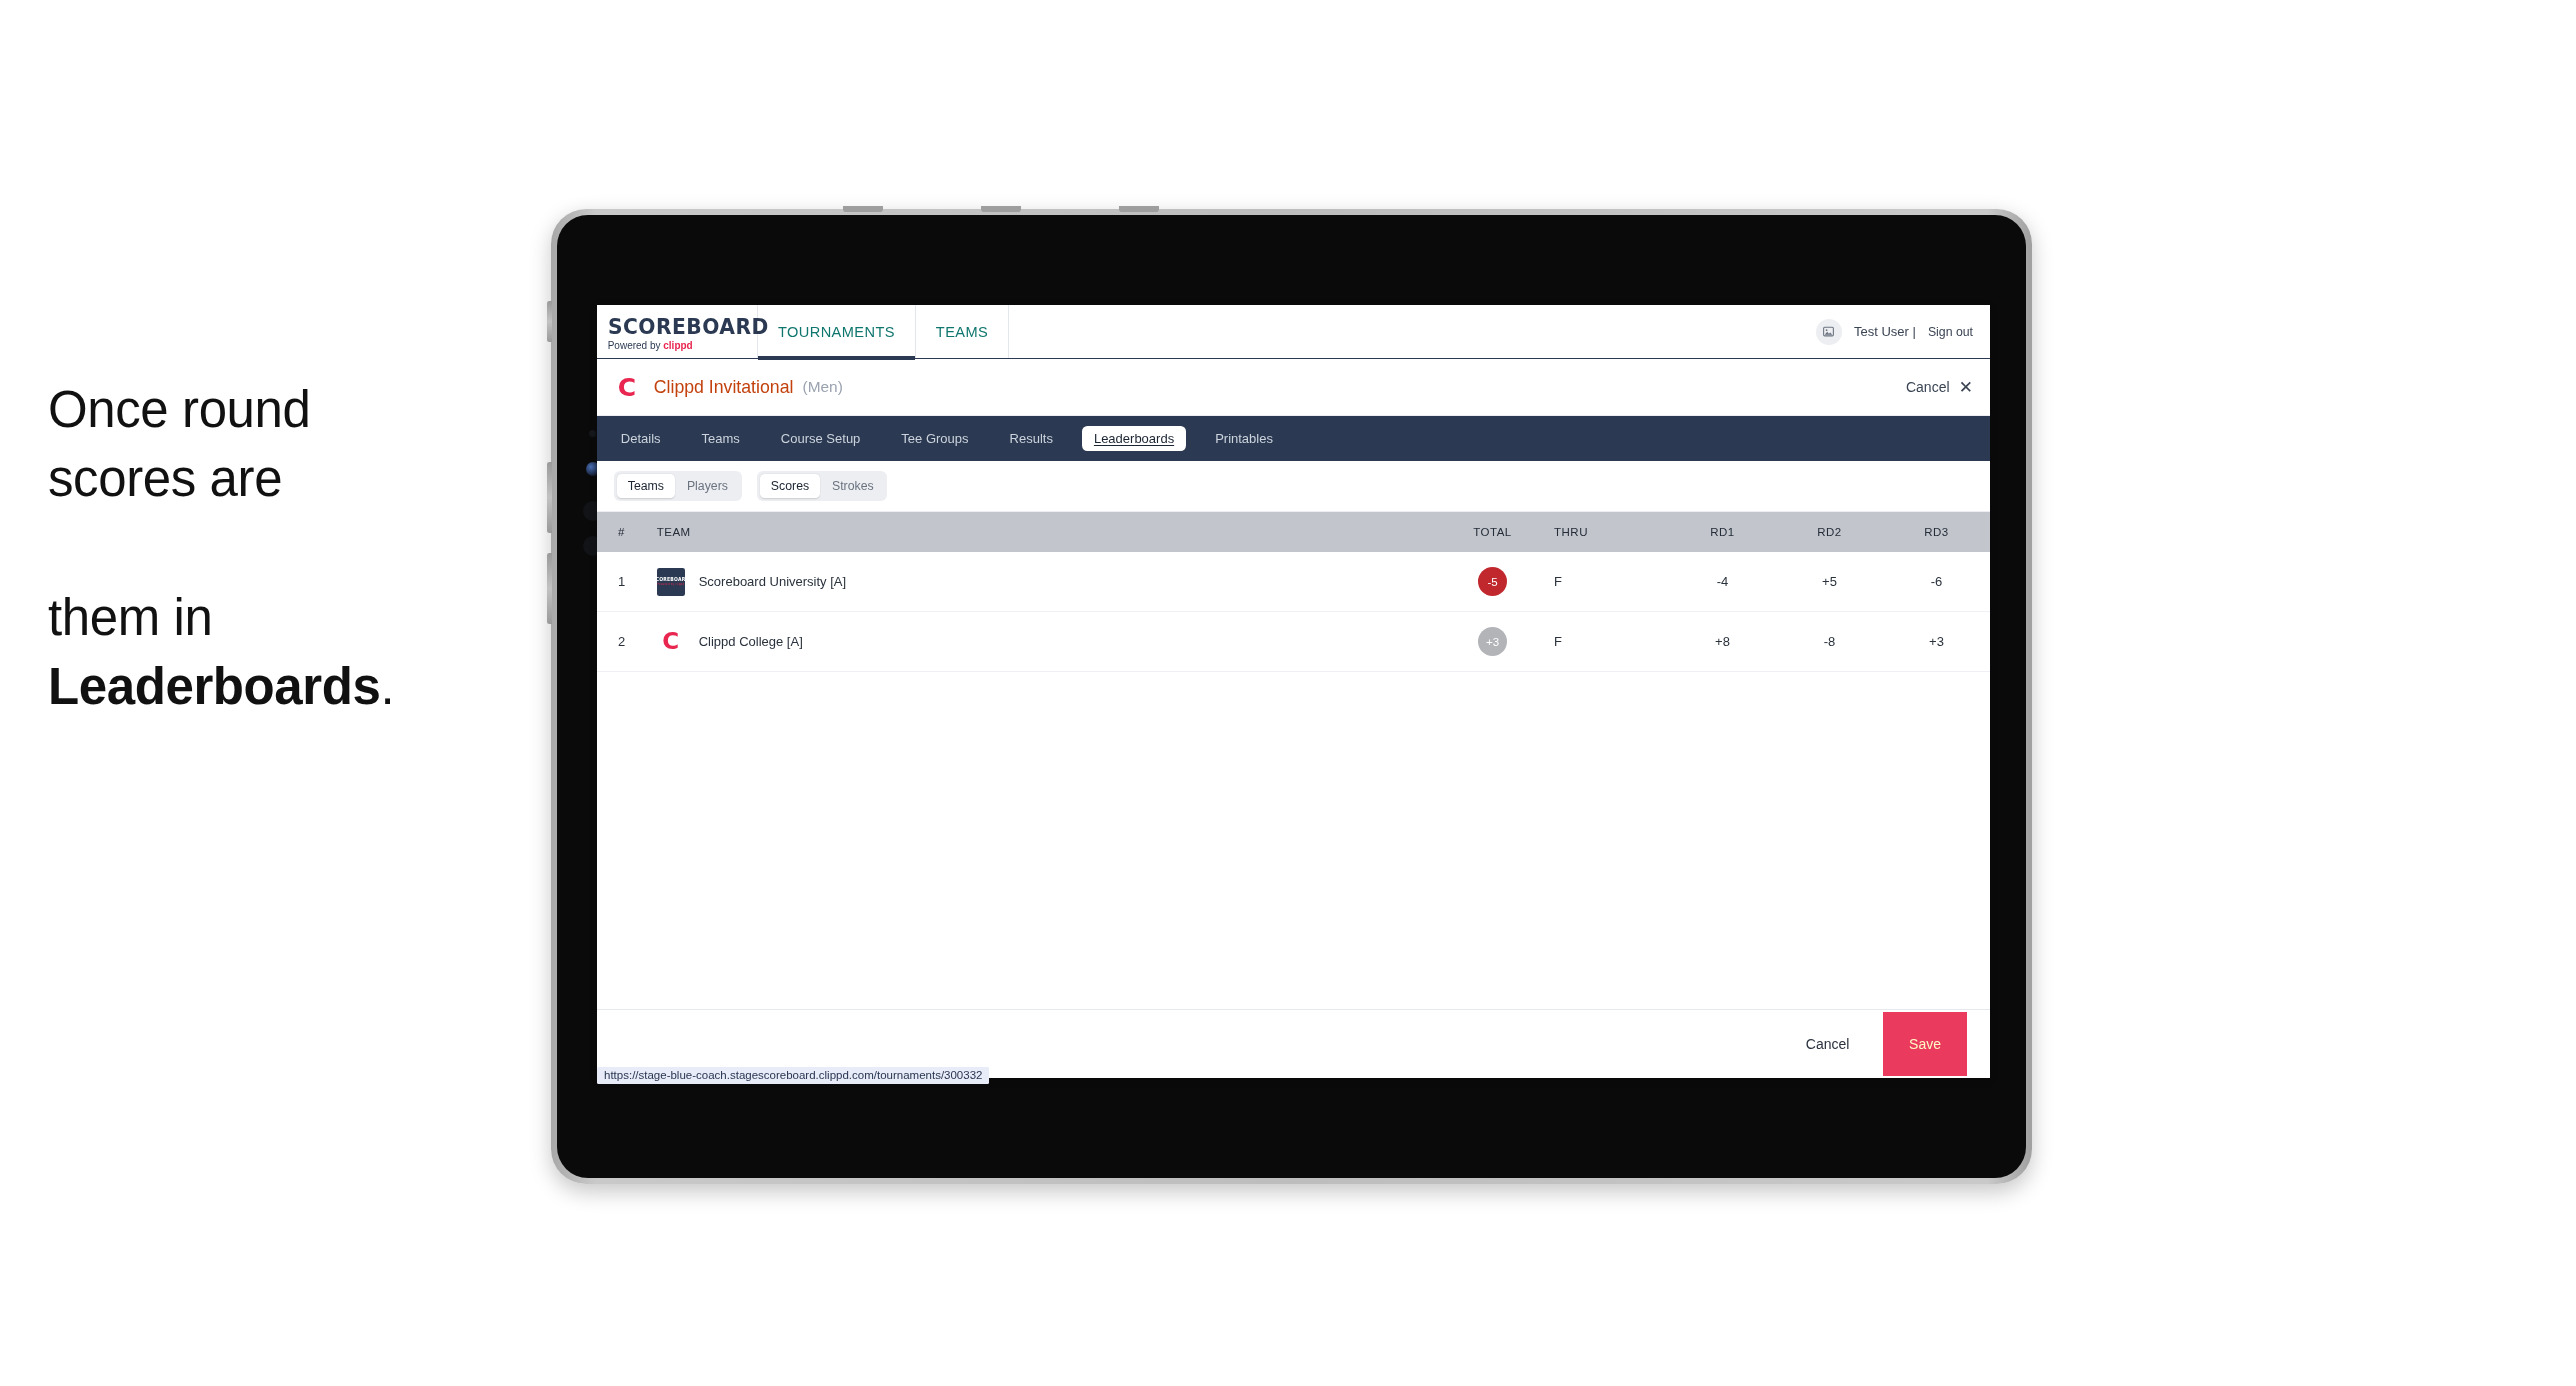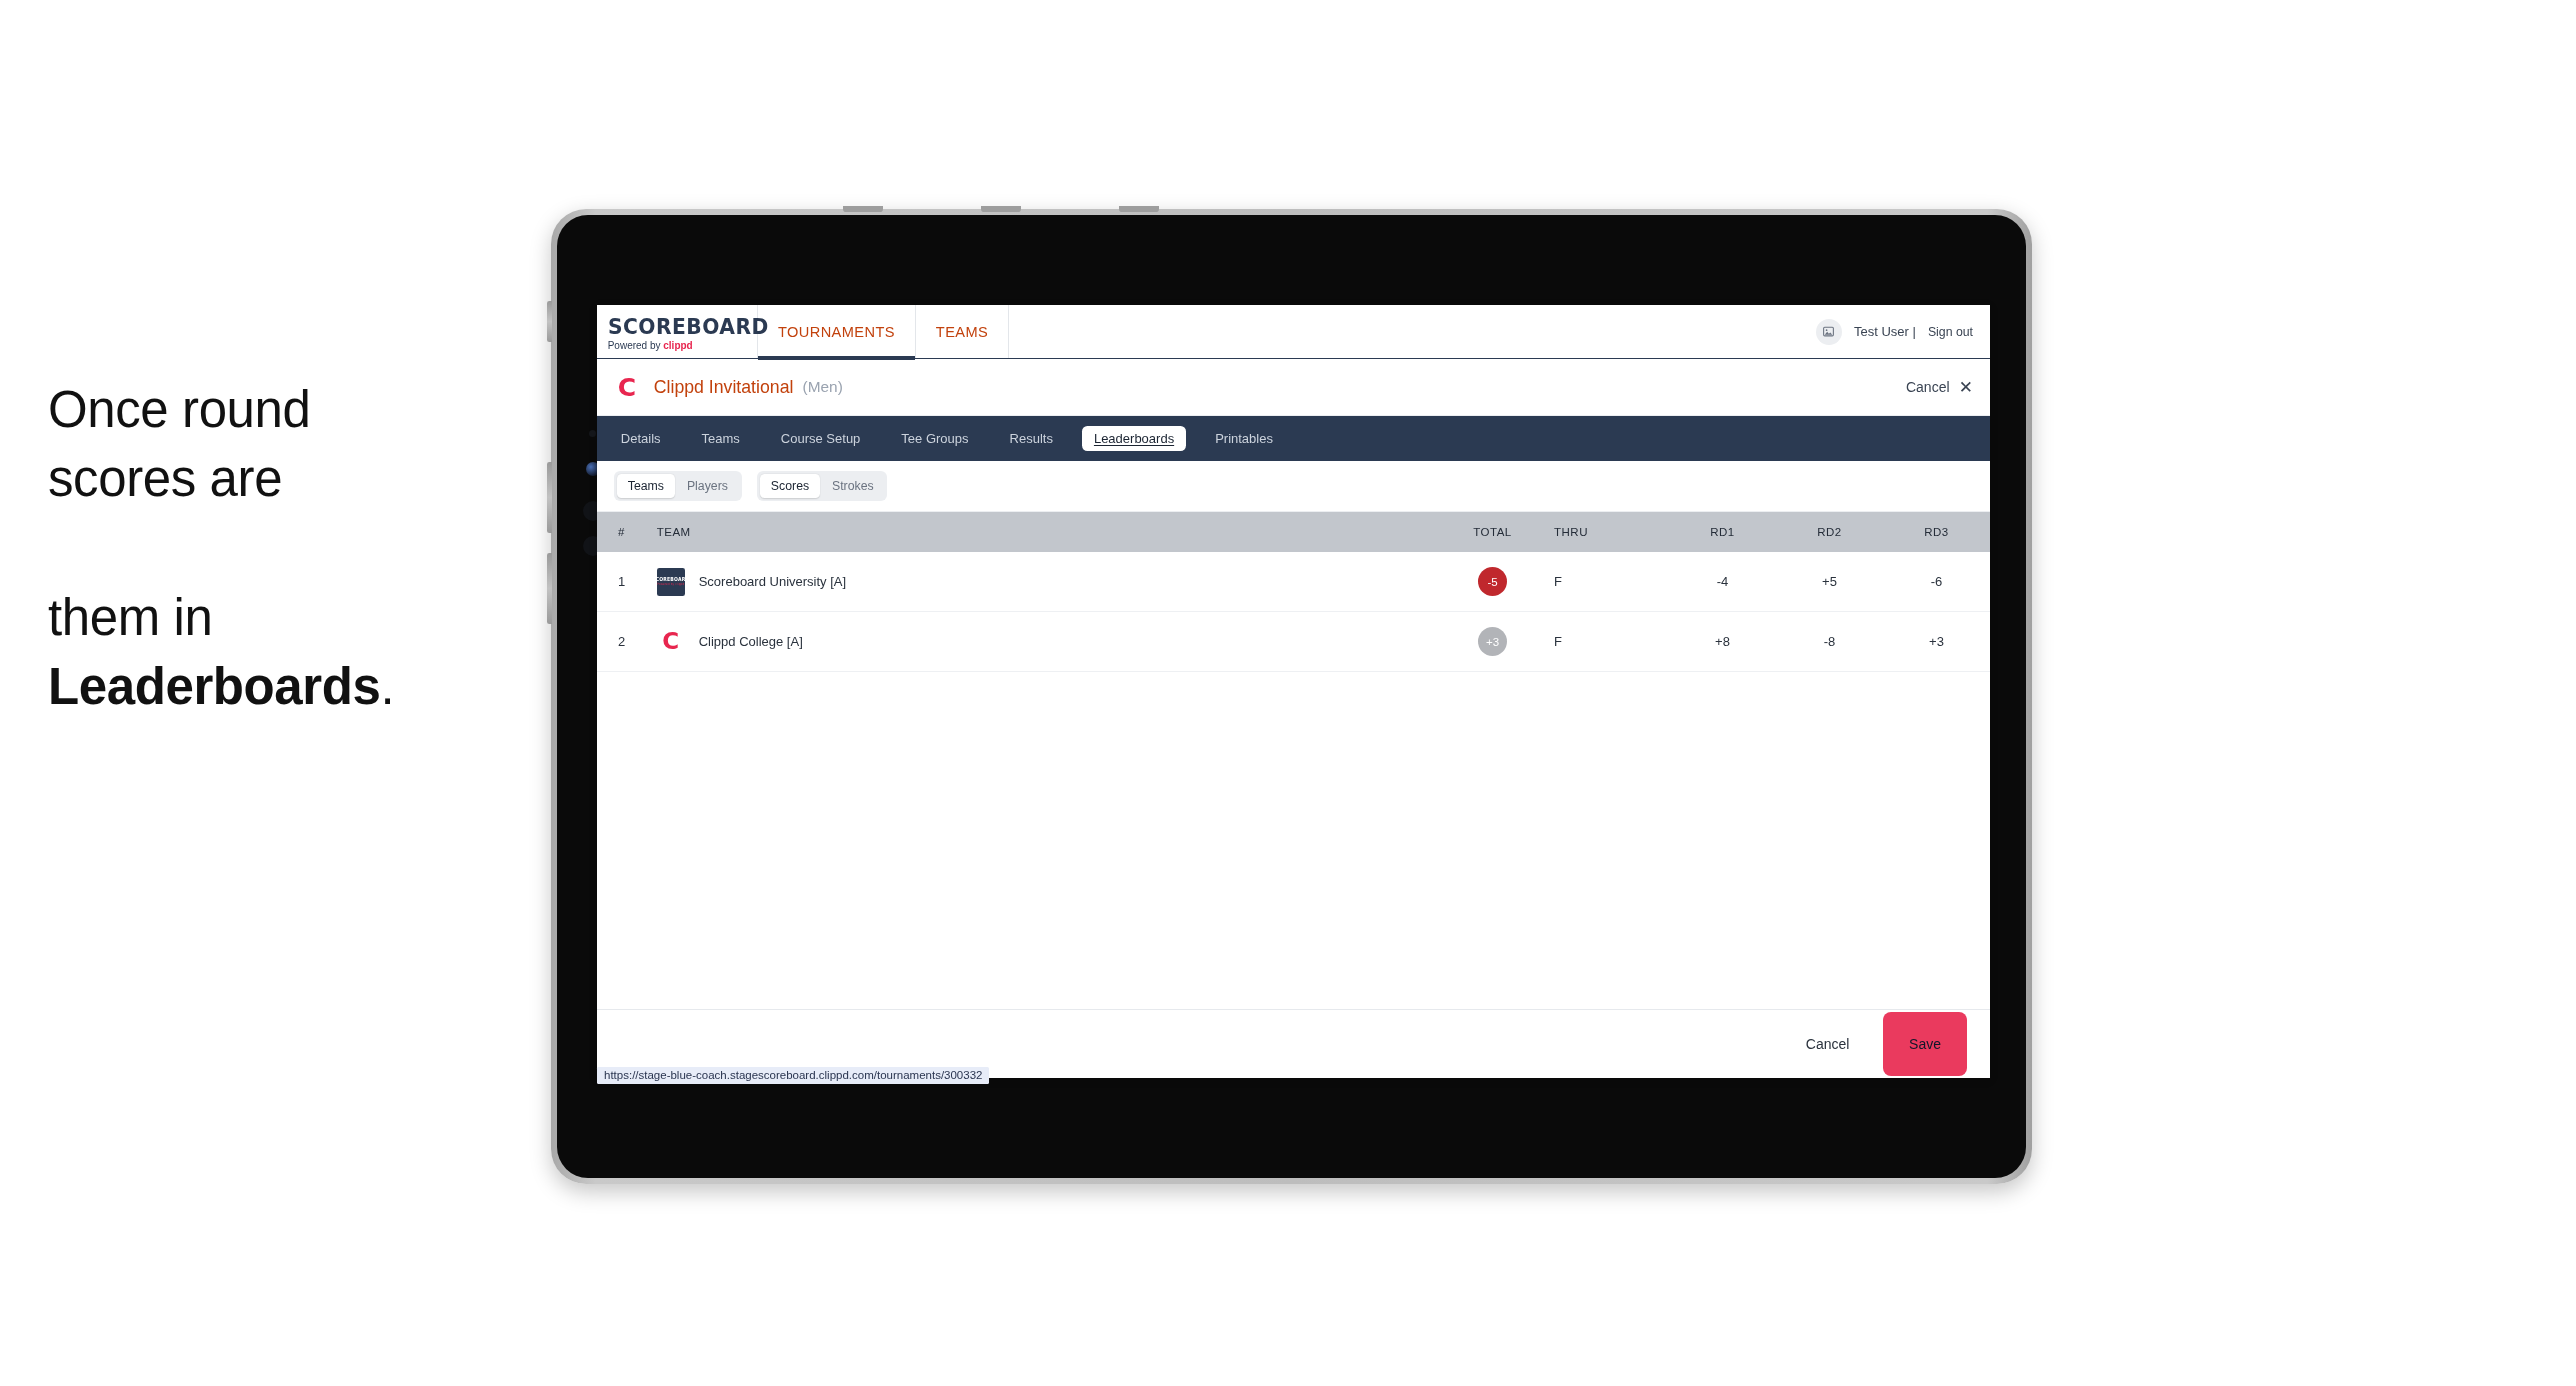--- a/index.html
+++ b/index.html
@@ -132,21 +132,21 @@
     white-space: nowrap;
   }
   #logo-sub .brand { color: #e8264f; font-weight: 700; }
 
   .topnav-tab {
     display: flex;
     align-items: center;
     padding: 0 20px;
     font-size: 14.6px;
     letter-spacing: 0.4px;
-    color: #c2410c;
+    color: #0f766e;
     border-right: 0.8px solid #e3e6ea;
     position: relative;
     cursor: pointer;
   }
   .topnav-tab.active::after {
     content: "";
     position: absolute;
     left: 0; right: 0; bottom: -1.5px;
     height: 3.8px;
     background: #2b3a52;
@@ -334,24 +334,24 @@
     padding-right: 23px;
   }
   #btn-cancel {
     font-size: 14px;
     color: #2a323d;
     cursor: pointer;
     padding: 6.1px 10.7px;
   }
   #btn-save {
     font-size: 14px;
-    color: #0f172a;
+    color: #fef9c3;
     background: #ea3a5e;
     border: none;
-    border-radius: 8px;
+    border-radius: 0;
     padding: 24px 26px;
     cursor: pointer;
     font-family: "Liberation Sans", sans-serif;
   }
 
   
   #status-url {
     position: absolute;
     left: 597px;
     top: 1067px;

